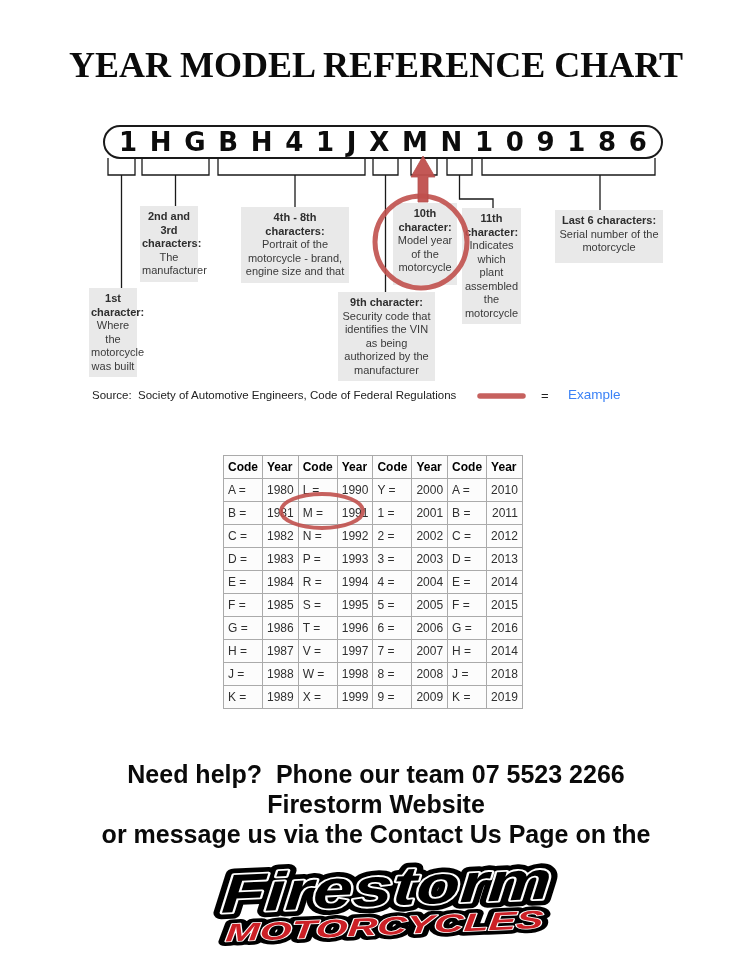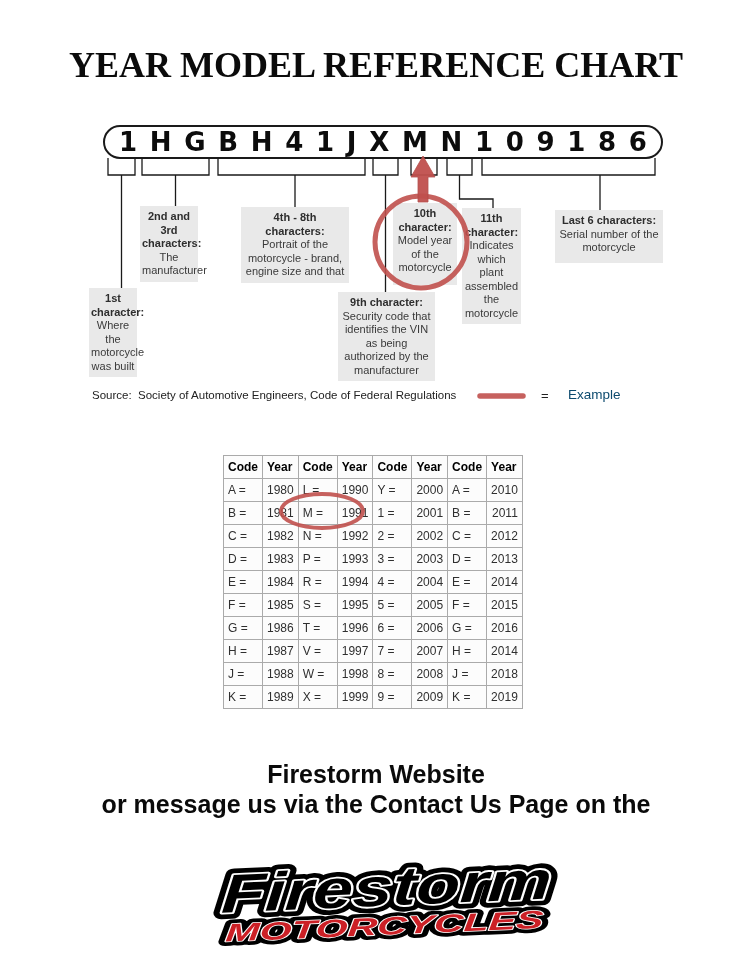--- a/index.html
+++ b/index.html
@@ -38,21 +38,21 @@
   .co-3 { left:241px; top:207px; width:108px; min-height:70px; }
   .co-4 { left:338px; top:292px; width:97px;  min-height:86px; }
   .co-5 { left:393px; top:203px; width:64px;  min-height:82px; }
   .co-6 { left:462px; top:208px; width:59px;  min-height:92px; }
   .co-7 { left:555px; top:210px; width:108px;  min-height:53px; }
   .source-note {
     position:absolute; left:92px; top:389px; font-size:11.5px;
     color:#222; white-space:pre; z-index:2;
   }
   .legend-eq { position:absolute; left:541px; top:388px; font-size:13px; color:#222; z-index:6; }
-  .legend-label { position:absolute; left:568px; top:387px; font-size:13.5px; color:#0c4a6e; z-index:6; }
+  .legend-label { position:absolute; left:568px; top:387px; font-size:13.5px; color:#3b82f6; z-index:6; }
   .year-table {
     position:absolute; left:223px; top:455px; border-collapse:collapse;
     background:#fcfcfc; z-index:1; table-layout:fixed;
   }
   .year-table th, .year-table td {
     border:1px solid #aaaaaa; font-size:12px; height:23px;
     padding:2px 4px; line-height:15px; white-space:nowrap;
   }
   .year-table th { font-weight:bold; color:#000; text-align:left; }
   .year-table td { color:#2f2f2f; }
@@ -260,20 +260,21 @@
         <td class="year">1999</td>
         <td class="code">9 =</td>
         <td class="year">2009</td>
         <td class="code">K =</td>
         <td class="year">2019</td>
       </tr>
     </tbody>
 </table>
 
 <div class="help-block">
+  <div>Need help?  Phone our team 07 5523 2266</div>
   <div>Firestorm Website</div>
   <div>or message us via the Contact Us Page on the</div>
 </div>
 
 <div class="logo-wrap">
   <svg width="390" height="96" viewBox="0 0 390 96" xmlns="http://www.w3.org/2000/svg">
     <g transform="rotate(-2.5 195 48)" font-family="Liberation Sans, sans-serif" font-style="italic" font-weight="bold">
       <g transform="skewX(-6)">
         <text x="210" y="52" font-size="54" text-anchor="middle" textLength="330" lengthAdjust="spacingAndGlyphs" fill="#000" stroke="#000" stroke-width="13" stroke-linejoin="round">Firestorm</text>
         <text x="210" y="81" font-size="25" text-anchor="middle" textLength="318" lengthAdjust="spacingAndGlyphs" fill="#000" stroke="#000" stroke-width="9" stroke-linejoin="round">MOTORCYCLES</text>

